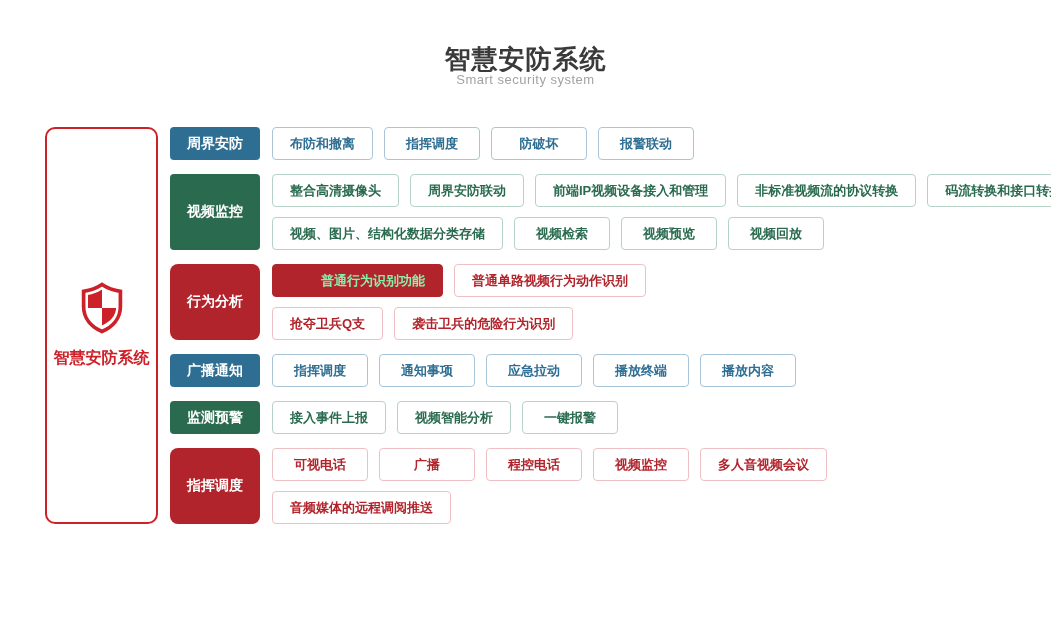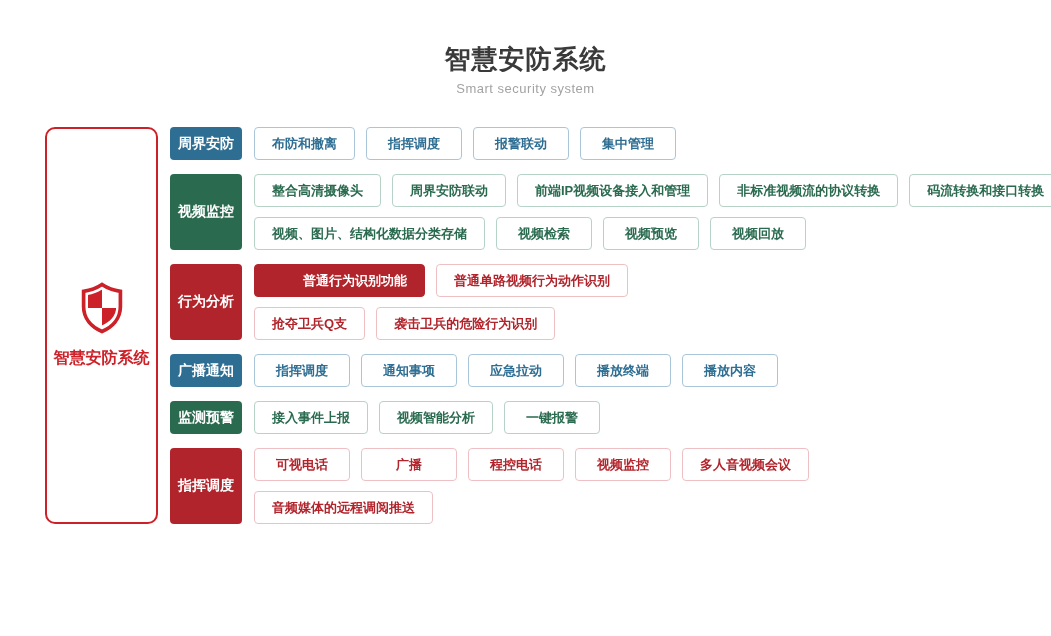--- a/index.html
+++ b/index.html
@@ -8,46 +8,46 @@
     --red:#b2242b; --red-border:#eec0c3;
     --brand-red:#cc2129;
   }
   *{box-sizing:border-box;}
   html,body{margin:0;padding:0;background:#fff;}
   body{font-family:"Liberation Sans", sans-serif;}
   .stage{position:relative;width:1051px;height:636px;background:#fff;overflow:hidden;}
 
   header{position:absolute;top:46px;left:0;width:100%;text-align:center;}
   .page-title{margin:0;font-size:26px;font-weight:700;color:#3a3a3a;letter-spacing:1px;line-height:1;}
-  .page-subtitle{margin-top:9px;font-size:13px;color:#a3a3a3;letter-spacing:.5px;}
+  .page-subtitle{font-size:13px;color:#a3a3a3;letter-spacing:.5px;}
 
   .diagram{position:absolute;left:45px;top:127px;display:flex;align-items:stretch;gap:12px;}
 
   .root-box{width:113px;border:2px solid var(--brand-red);border-radius:10px;
     display:flex;flex-direction:column;align-items:center;justify-content:center;gap:14px;background:#fff;}
   .shield{color:var(--brand-red);line-height:0;}
   .root-label{color:var(--brand-red);font-size:16px;font-weight:700;white-space:nowrap;}
 
   .rows{display:flex;flex-direction:column;gap:14px;}
   .feature-row{display:flex;align-items:stretch;gap:12px;}
-  .category{flex:none;width:72px;min-height:33px;border-radius:4px;color:#fff;
+  .category{flex:none;width:90px;min-height:33px;border-radius:4px;color:#fff;
     font-size:14px;font-weight:700;display:flex;align-items:center;justify-content:center;}
   .category.blue{background:var(--blue);}
   .category.green{background:var(--green);}
-  .category.red{background:var(--red);}
+  .category.red{background:var(--red);border-radius:8px;}
 
   .lines{display:flex;flex-direction:column;gap:10px;justify-content:center;}
   .line{display:flex;gap:11px;}
   .item{height:33px;min-width:96px;padding:0 17px;border:1px solid #ccc;border-radius:4px;
     background:#fff;display:flex;align-items:center;justify-content:center;
     font-size:13px;font-weight:700;white-space:nowrap;}
   .item.blue{color:var(--blue);border-color:var(--blue-border);}
   .item.green{color:var(--green);border-color:var(--green-border);}
   .item.red{color:var(--red);border-color:var(--red-border);}
-  .item.filled{background:var(--red);color:#ffffff;border-color:var(--red);padding-left:48px;}
+  .item.filled{background:var(--red);color:#86efac;border-color:var(--red);padding-left:48px;}
 </style>
 </head>
 <body>
 
 <div class="stage">
 
   <header>
     <h1 class="page-title">智慧安防系统</h1>
     <div class="page-subtitle">Smart security system</div>
   </header>
@@ -70,22 +70,22 @@
       <span class="root-label">智慧安防系统</span>
     </div>
 
     <div class="rows" id="rows">
         <div class="feature-row">
     <div class="category blue">周界安防</div>
     <div class="lines">
             <div class="line">
               <div class="item blue">布防和撤离</div>
               <div class="item blue">指挥调度</div>
+              <div class="item blue">防破坏</div>
               <div class="item blue">报警联动</div>
-              <div class="item blue">集中管理</div>
             </div>
           </div>
   </div>
         <div class="feature-row">
     <div class="category green">视频监控</div>
     <div class="lines">
             <div class="line">
               <div class="item green">整合高清摄像头</div>
               <div class="item green">周界安防联动</div>
               <div class="item green">前端IP视频设备接入和管理</div>

